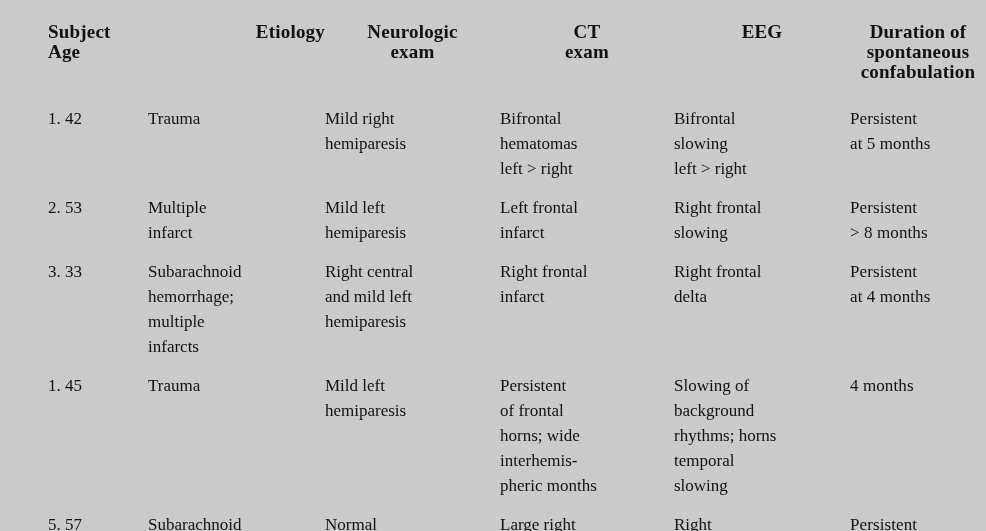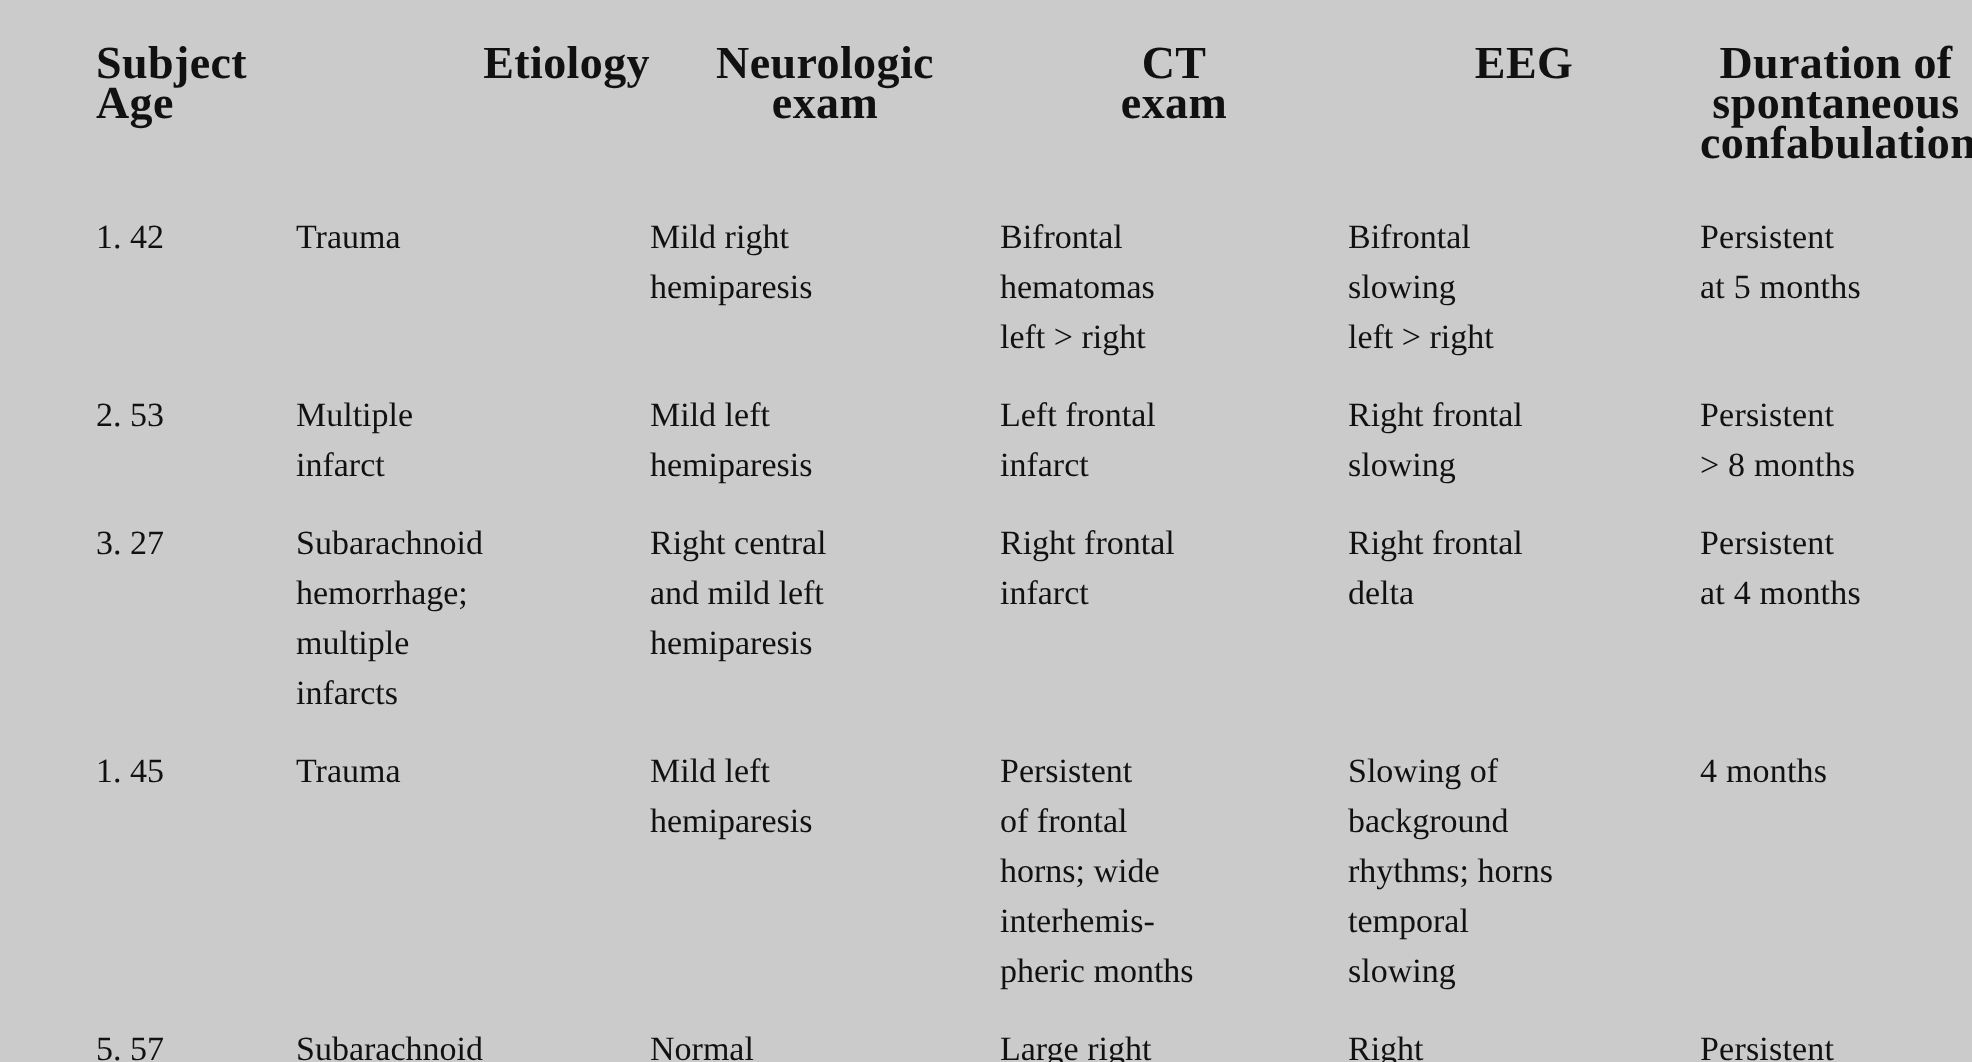--- a/index.html
+++ b/index.html
@@ -34,21 +34,21 @@
   col.c-subject   { width: 100px; }
   col.c-etiology  { width: 177px; }
   col.c-neuro     { width: 175px; }
   col.c-ct        { width: 174px; }
   col.c-eeg       { width: 176px; }
   col.c-duration  { width: 136px; }
   col.c-pad       { width: 48px; }
 
   thead th {
     font-weight: bold;
-    font-size: 23px;
+    font-size: 19px;
     line-height: 20px;
     text-align: center;
     vertical-align: top;
     padding: 0;
     letter-spacing: 0.2px;
   }
 
   thead tr.header-row th {
     padding-top: 22px;
     padding-bottom: 0;
@@ -172,21 +172,21 @@
         </td>
         <td class="cell-duration">
           <span class="line">Persistent</span>
           <span class="line">&gt; 8 months</span>
         </td>
       </tr>
 
       <tr class="data-row">
         <td></td>
         <td class="cell-subject">
-          <span class="line">3.  27</span>
+          <span class="line">3.  33</span>
         </td>
         <td>
           <span class="line">Subarachnoid</span>
           <span class="line">hemorrhage;</span>
           <span class="line">multiple</span>
           <span class="line">infarcts</span>
         </td>
         <td>
           <span class="line">Right central</span>
           <span class="line">and mild left</span>

